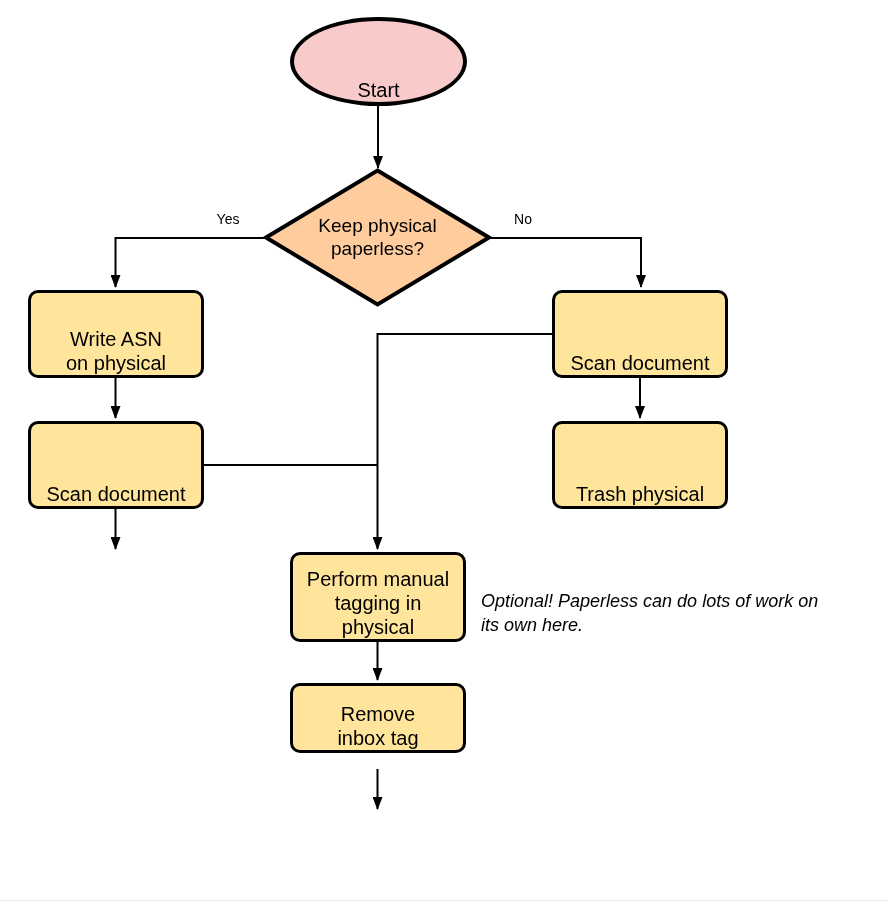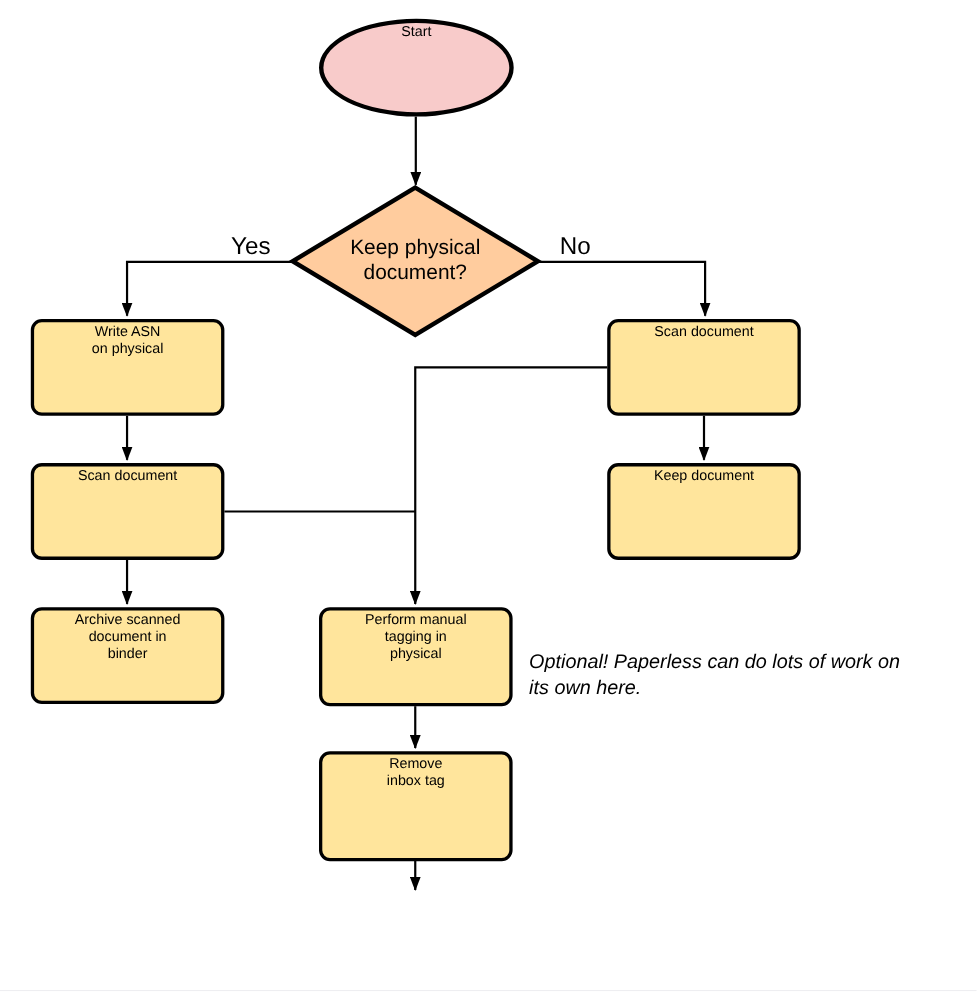--- a/index.html
+++ b/index.html
@@ -11,24 +11,24 @@
     overflow: hidden;
     font-family: "Liberation Sans", sans-serif;
     color: #000000;
   }
   svg.edges { position: absolute; left: 0; top: 0; width: 888px; height: 907px; }
   svg.edges path.edge { fill: none; stroke: #000000; stroke-width: 2px; }
   .node {
     position: absolute;
     box-sizing: border-box;
     display: flex;
-    align-items: flex-start;
+    align-items: flex-end;
     justify-content: center;
     text-align: center;
-    font-size: 13px;
+    font-size: 20px;
     line-height: 1.2;
     white-space: pre-line;
   }
   .process {
     background: #ffe59c;
     border: 3px solid #000000;
     border-radius: 10px;
   }
   .terminator {
     background: #f8cbca;
@@ -40,21 +40,21 @@
     display: flex;
     align-items: center;
     justify-content: center;
     text-align: center;
     font-size: 19px;
     line-height: 1.2;
     white-space: pre-line;
   }
   .edge-label {
     position: absolute;
-    font-size: 22px;
+    font-size: 14px;
     text-align: center;
   }
   .annotation {
     position: absolute;
     font-style: italic;
     font-size: 18px;
     line-height: 1.33;
     white-space: pre-line;
   }
   .bottom-divider {
@@ -86,59 +86,54 @@
     <path class="edge" d="M377.5 642 L377.5 680" marker-end="url(#arrow)"></path>
     <path class="edge" d="M377.5 769 L377.5 809" marker-end="url(#arrow)"></path>
     <polygon points="377.5,170.5 489,237.5 377.5,304.5 266,237.5" fill="#ffcc9e" stroke="#000000" stroke-width="4"></polygon>
   </svg>
 
   <div class="node terminator" style="left:290px; top:17px; width:177px; height:89px;">
     <span>Start</span>
   </div>
 
   <div class="decision-label" style="left:282px; top:204px; width:191px; height:67px;">Keep physical
-document?</div>
+paperless?</div>
 
   <div class="edge-label" style="left:203px; top:211px; width:50px;">Yes</div>
 
   <div class="edge-label" style="left:498px; top:211px; width:50px;">No</div>
 
   <div class="node process" style="left:28px; top:290px; width:176px; height:88px;">
     <span>Write ASN
 on physical</span>
   </div>
 
   <div class="node process" style="left:28px; top:421px; width:176px; height:88px;">
     <span>Scan document</span>
   </div>
 
-  <div class="node process" style="left:28px; top:552px; width:176px; height:88px;">
-    <span>Archive scanned
-document in
-binder</span>
-  </div>
 
   <div class="node process" style="left:552px; top:290px; width:176px; height:88px;">
     <span>Scan document</span>
   </div>
 
   <div class="node process" style="left:552px; top:421px; width:176px; height:88px;">
-    <span>Keep document</span>
+    <span>Trash physical</span>
   </div>
 
   <div class="node process" style="left:290px; top:552px; width:176px; height:90px;">
     <span>Perform manual
 tagging in
 physical</span>
   </div>
 
   <div class="annotation" style="left:481px; top:590px; width:410px;">Optional! Paperless can do lots of work on
 its own here.</div>
 
-  <div class="node process" style="left:290px; top:683px; width:176px; height:100px;">
+  <div class="node process" style="left:290px; top:683px; width:176px; height:70px;">
     <span>Remove
 inbox tag</span>
   </div>
 
 
   <div class="bottom-divider"></div>
 
 </div>
 
 </body></html>

